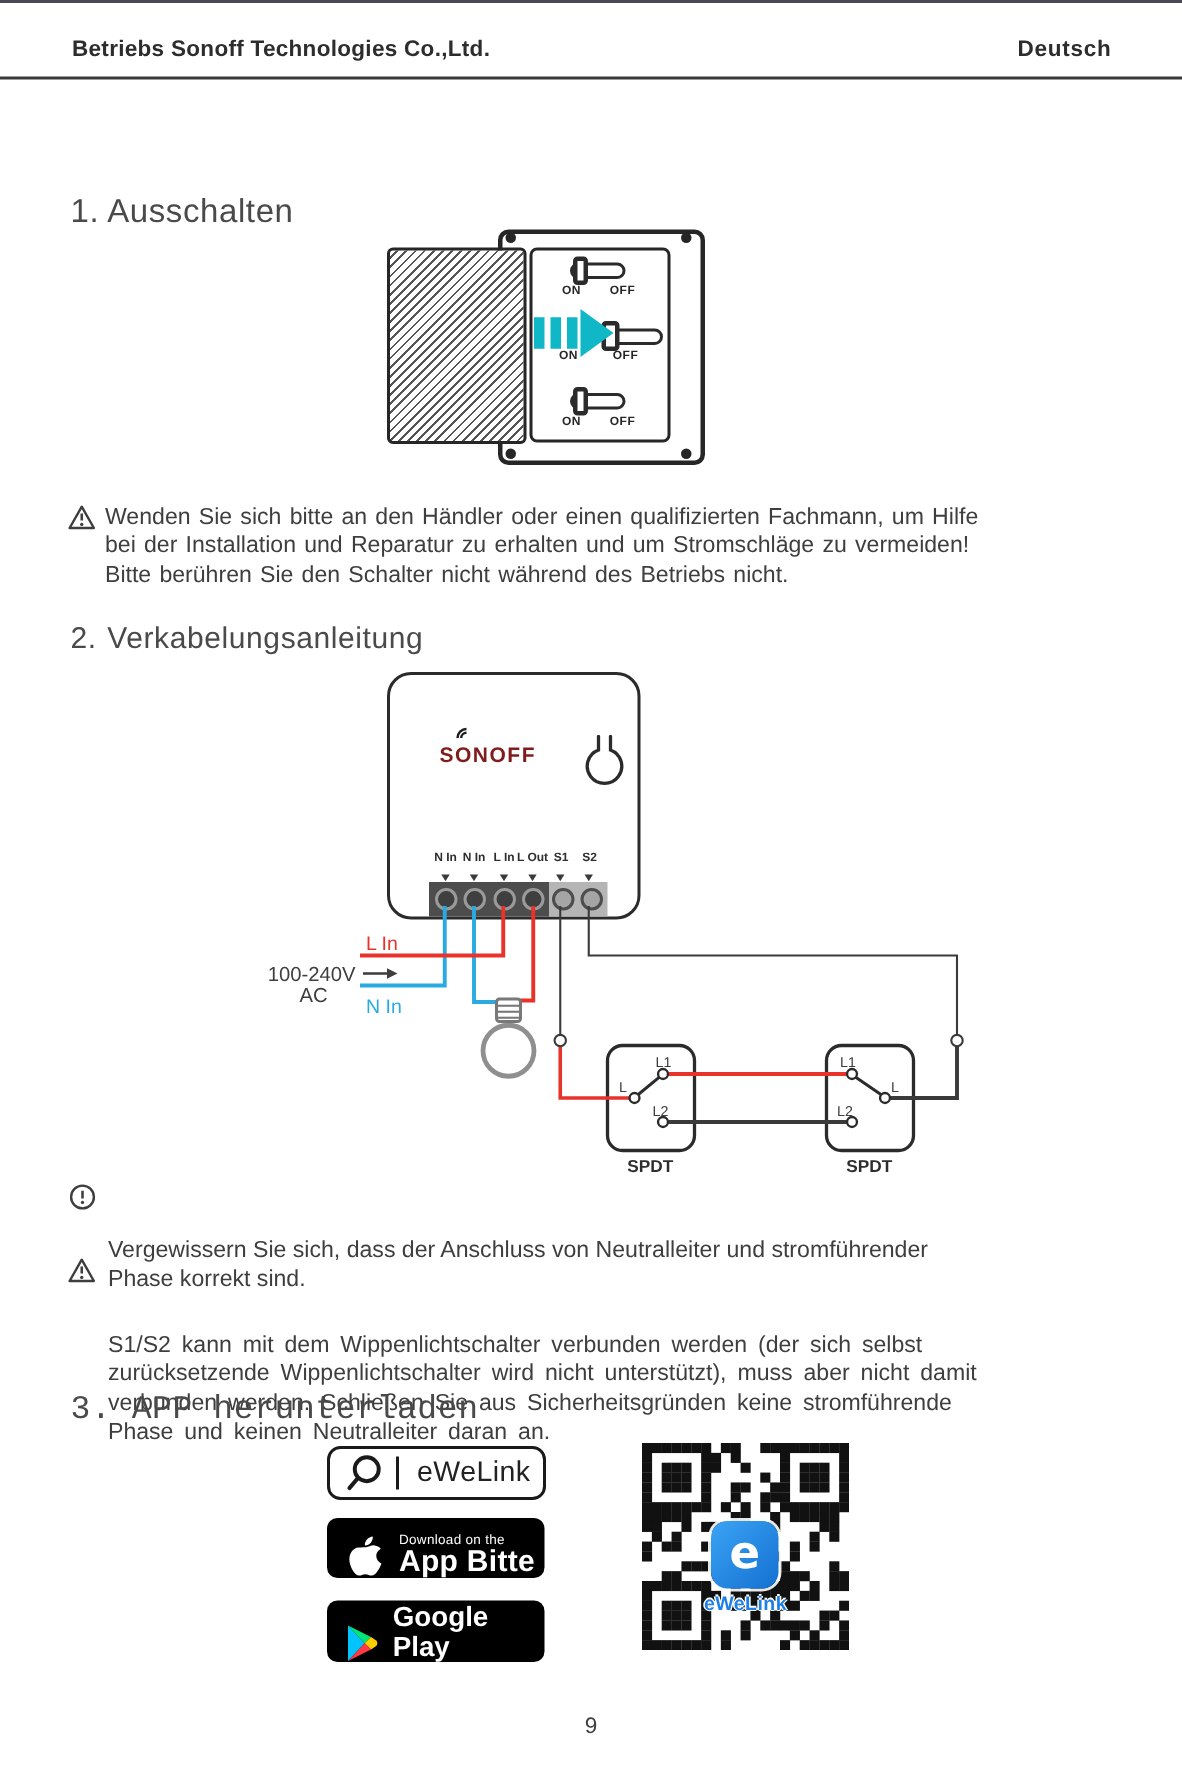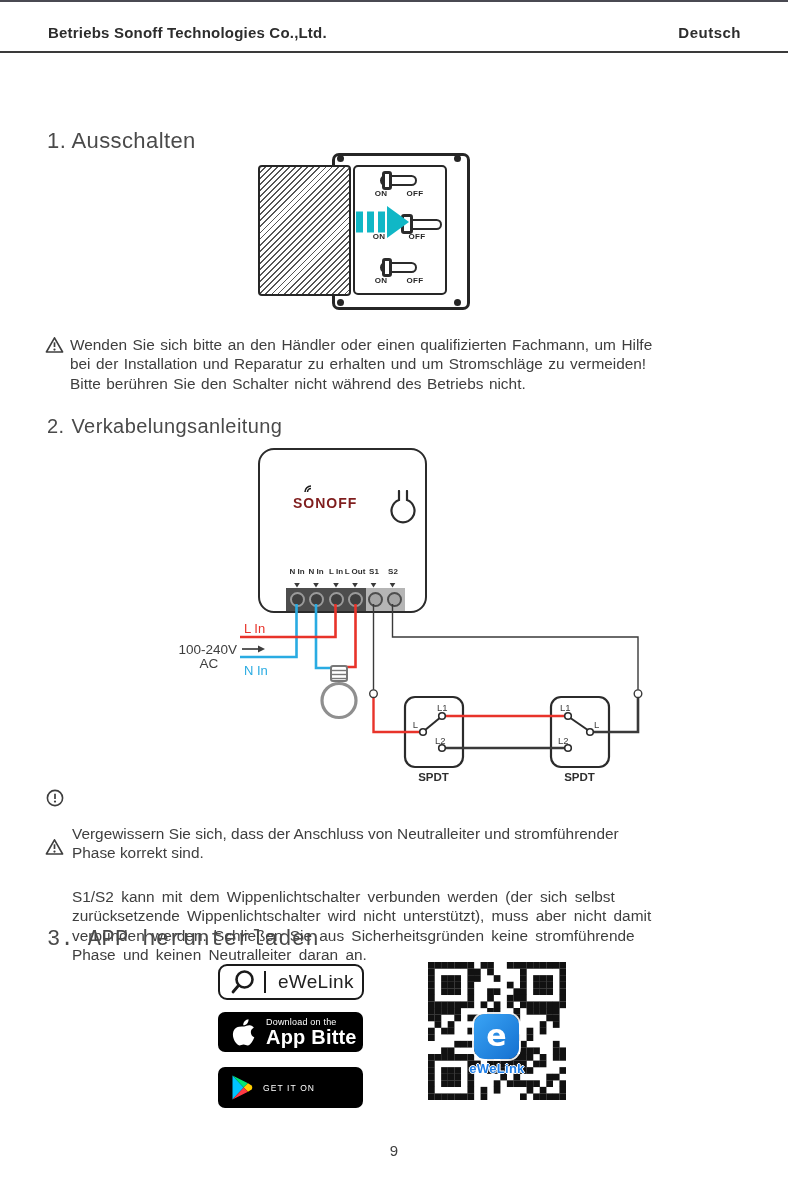--- a/index.html
+++ b/index.html
@@ -42,21 +42,21 @@
   .thole { position:absolute; top:4px; width:15px; height:15px; border-radius:50%; }
   .thole-dark { border:2px solid #9a9a9a; background:#3f3f3f; }
   .thole-light { border:2px solid #4d4d4d; background:#a5a5a5; }
   .tlabel { position:absolute; top:567px; transform:translateX(-50%); font-size:8px; font-weight:bold; color:#2e2e2e; white-space:nowrap; }
 
   
   .ewelink-box { left:218px; top:964px; width:146px; height:36px; border:2.5px solid #1a1a1a; border-radius:9px; background:#fff;
     display:flex; align-items:center; }
   .ew-divider { width:2px; height:22px; background:#1a1a1a; margin-left:8px; }
   .ew-text { font-size:19px; color:#222; margin-left:12px; letter-spacing:.3px; }
-  .store-badge { left:218px; width:145px; height:40px; background:#000; border-radius:7px; color:#fff; display:flex; align-items:center; }
+  .store-badge { left:218px; width:145px; height:40px; background:#000; border-radius:7px; color:#fff; display:flex; align-items:flex-end; }
   .badge-small { font-size:9px; letter-spacing:.2px; line-height:10px; }
   .badge-big { font-size:20px; font-weight:600; line-height:21px; letter-spacing:.2px; }
   .gp-small { font-size:8.5px; letter-spacing:1.1px; }
   .gp-big { font-size:18.5px; font-weight:600; line-height:20px; }
 
   .qr-wrap { left:428px; top:962px; width:138px; height:138px; }
   .ew-app-icon { left:474px; top:1014px; width:45px; height:45px; border-radius:11px;
     background:linear-gradient(135deg,#3aa4f5,#1470d0); box-shadow:0 0 0 2px rgba(255,255,255,.9);
     display:flex; align-items:center; justify-content:center; }
   .ew-app-letter { color:#fff; font-size:30px; font-weight:bold; font-family:"DejaVu Sans", sans-serif; margin-top:-2px; }
@@ -270,20 +270,21 @@
 
     <div class="abs store-badge" style="top:1067px; height:41px;">
       <svg style="margin-left:13px;" width="22" height="25" viewBox="0 0 21 25">
         <path d="M1,0.5 L12.2,12.5 L1,24.5 Z" fill="#00c3ff"></path>
         <path d="M1,0.5 L16.5,8.3 L12.2,12.5 Z" fill="#00e675"></path>
         <path d="M16.5,8.3 L20,10.6 C21,11.7 21,13.3 20,14.4 L16.5,16.7 L12.2,12.5 Z" fill="#ffce00"></path>
         <path d="M1,24.5 L12.2,12.5 L16.5,16.7 Z" fill="#ff3a44"></path>
       </svg>
       <div style="margin-left:10px;">
         <div class="gp-small">GET IT ON</div>
+        <div class="gp-big">Google Play</div>
       </div>
     </div>
 
     <div class="abs qr-wrap" id="qr-cells">
         <svg width="138" height="138" viewBox="0 0 138 138">
           <rect x="0.00" y="0.00" width="6.72" height="6.72" fill="#111"></rect>
           <rect x="6.57" y="0.00" width="6.72" height="6.72" fill="#111"></rect>
           <rect x="13.14" y="0.00" width="6.72" height="6.72" fill="#111"></rect>
           <rect x="19.71" y="0.00" width="6.72" height="6.72" fill="#111"></rect>
           <rect x="26.29" y="0.00" width="6.72" height="6.72" fill="#111"></rect>

